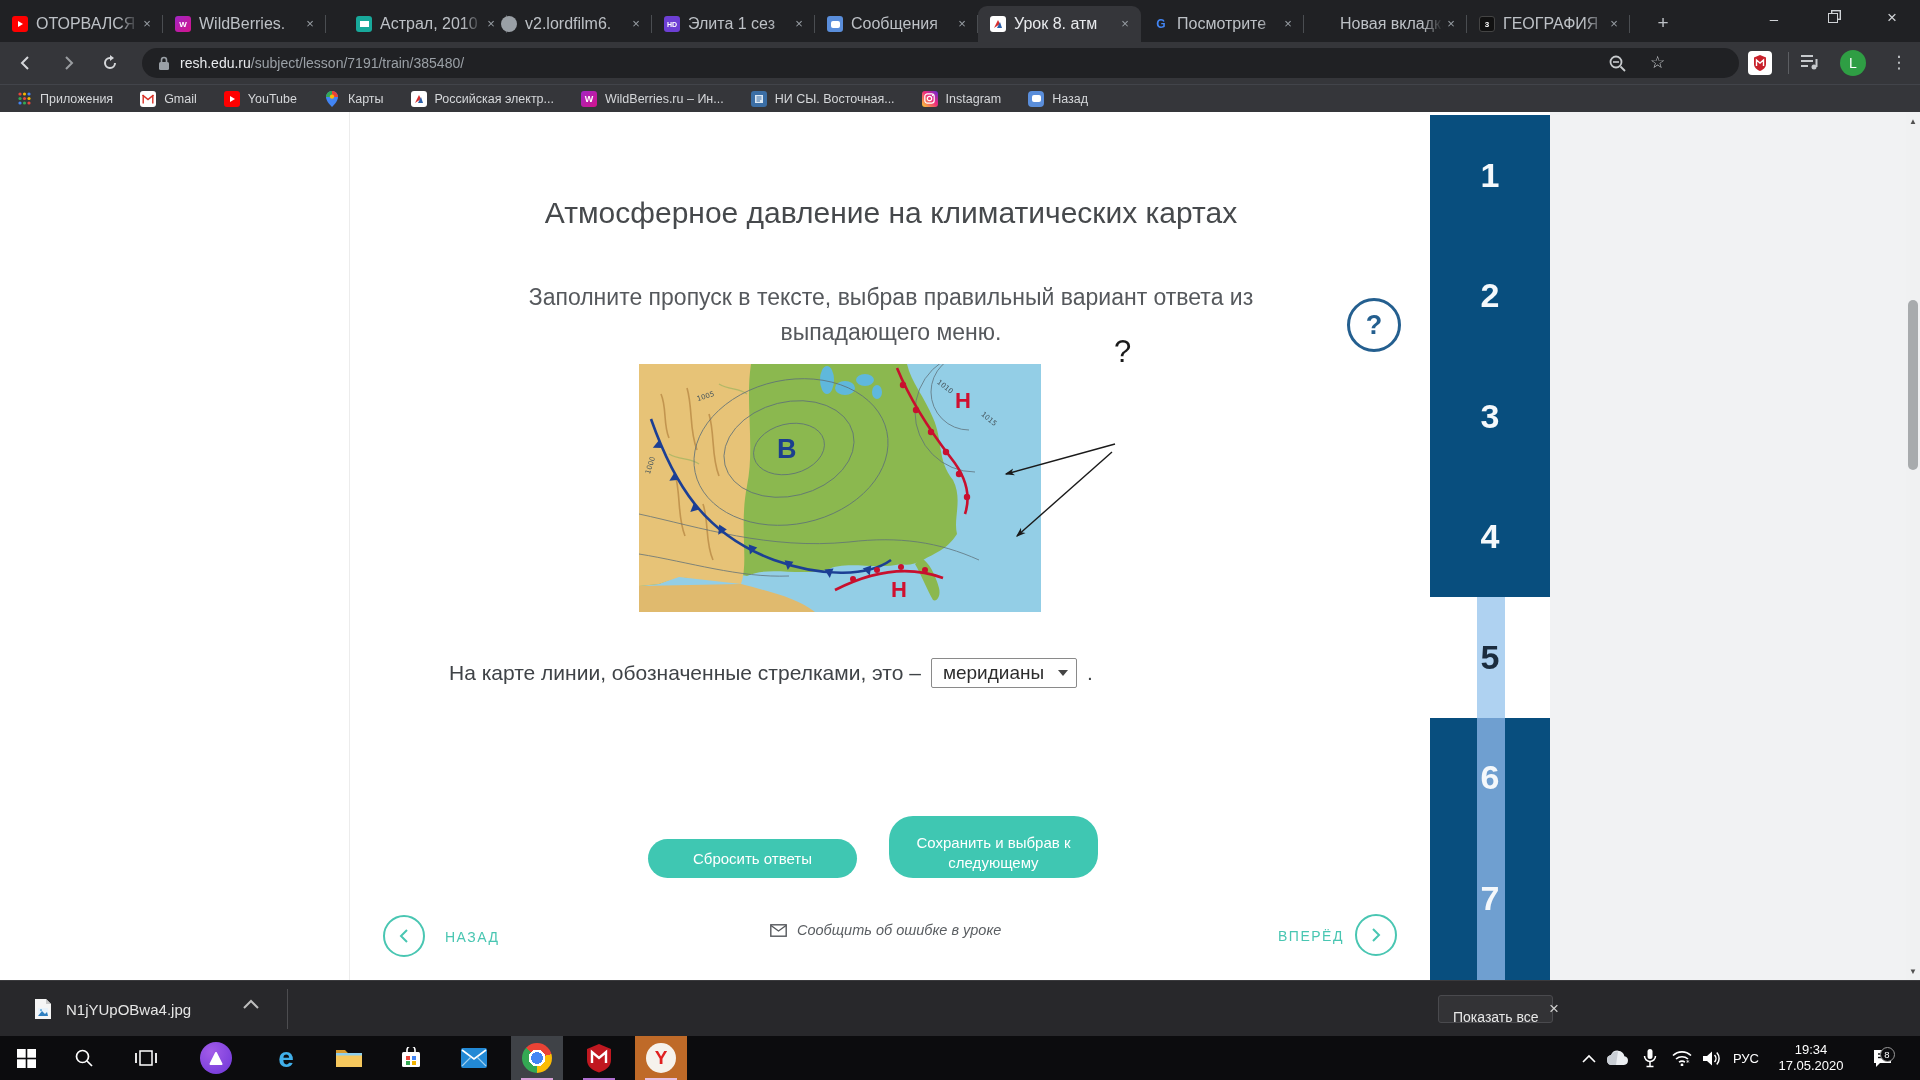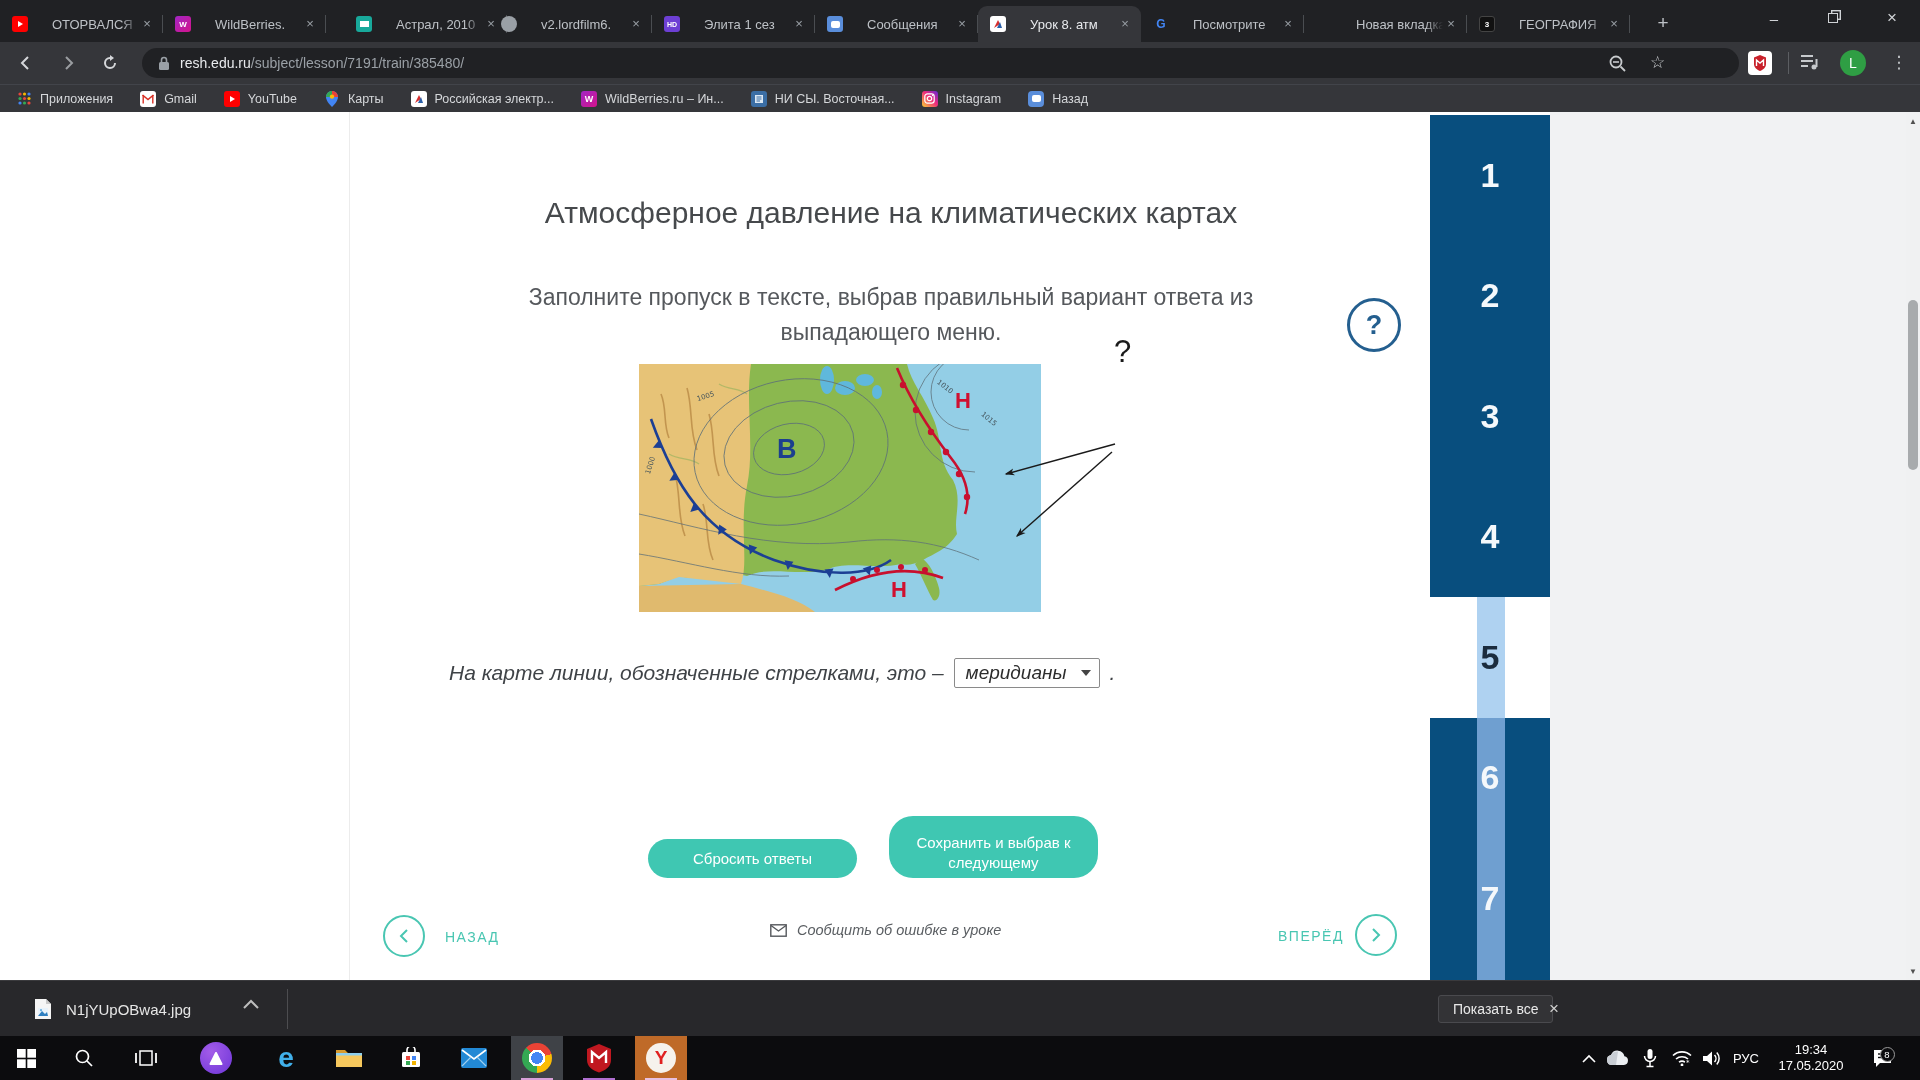--- a/index.html
+++ b/index.html
@@ -3,21 +3,21 @@
 <meta charset="utf-8">
 <style>
   * { margin:0; padding:0; box-sizing:border-box; }
   html,body { width:1920px; height:1080px; overflow:hidden; background:#000; }
   body, button, input { font-family:"Liberation Sans", sans-serif; }
   #screen { position:relative; width:1920px; height:1080px; overflow:hidden; background:#fff; }
 
   
   #tabstrip { position:absolute; left:0; top:0; width:1920px; height:42px; background:#202124; }
   .tab { position:absolute; top:6px; width:163px; height:36px; display:flex; align-items:center; padding:0 8px 0 12px; cursor:pointer; }
-  .tab .ttl { flex:1; font-size:13px; color:#bdc1c6; white-space:nowrap; overflow:hidden; margin-left:24px;
+  .tab .ttl { flex:1; font-size:16px; color:#bdc1c6; white-space:nowrap; overflow:hidden; margin-left:8px;
               -webkit-mask-image:linear-gradient(90deg,#000 80%,transparent); mask-image:linear-gradient(90deg,#000 80%,transparent); }
   .tab .tclose { width:16px; height:16px; line-height:15px; text-align:center; color:#9aa0a6; font-size:13px; border-radius:50%; flex:0 0 16px; }
   .tab.active { background:#35363a; border-radius:9px 9px 0 0; }
   .tab.active .ttl { color:#e8eaed; }
   .tab:not(.active)::after { content:""; position:absolute; right:0; top:9px; height:18px; width:1px; background:#4a4d51; }
   .fav { width:16px; height:16px; flex:0 0 16px; border-radius:3px; display:flex; align-items:center; justify-content:center; font-size:8px; font-weight:bold; color:#fff; }
   .fav svg { display:block; }
   .f-yt { background:#f00; }
   .f-wb { background:linear-gradient(135deg,#a126c4,#d4148c); }
   .f-as { background:#18a99b; background-image:linear-gradient(#fff,#fff); background-size:9px 6px; background-position:center; background-repeat:no-repeat; }
@@ -57,21 +57,21 @@
   
   #page { position:absolute; left:0; top:112px; width:1920px; height:868px; background:#fff; overflow:hidden; }
   #content-left-border { position:absolute; left:349px; top:0; width:1px; height:868px; background:#ececec; }
   #gray-panel { position:absolute; left:1550px; top:0; width:356px; height:868px; background:#f1f2f3; }
   #lesson-title { position:absolute; left:352px; top:84px; width:1078px; text-align:center; font-size:30px; font-weight:300; color:#46494c; }
   #prompt { position:absolute; left:352px; top:168px; width:1078px; text-align:center; font-size:23px; font-weight:300; color:#55585c; line-height:35px; }
   #help-circle { position:absolute; left:1347px; top:186px; width:54px; height:54px; border:3px solid #245f8f; border-radius:50%; color:#245f8f; font-size:27px; font-weight:600; display:flex; align-items:center; justify-content:center; cursor:pointer; }
   #mapwrap { position:absolute; left:639px; top:252px; width:402px; height:248px; }
   #q-annot { position:absolute; left:1114px; top:222px; font-size:31px; font-weight:500; color:#1a1a1a; }
   #arrows { position:absolute; left:990px; top:320px; }
-  #sentence { position:absolute; left:449px; top:544px; height:34px; display:flex; align-items:center; font-size:21px; color:#3f4347;font-style:italic; }
+  #sentence { position:absolute; left:449px; top:544px; height:34px; display:flex; align-items:center; font-size:21px; color:#3f4347; }
   #dropdown { display:inline-flex; align-items:center; justify-content:space-between; width:146px; height:30px; border:1px solid #8a8a8a; border-radius:2px; background:#fff; margin:0 10px; padding:0 8px 0 11px; cursor:pointer; }
   #dropdown .dval { font-size:19px; color:#2d2d2d; }
   #dropdown .caret { width:0; height:0; border-left:5px solid transparent; border-right:5px solid transparent; border-top:6px solid #444; }
   .tealbtn { position:absolute; background:#3fc7b2; color:#fff; border:none; border-radius:24px; font-size:15px; text-align:center; cursor:pointer; line-height:20px; }
   #btn-reset { left:648px; top:727px; width:209px; height:39px; border-radius:20px; }
   #btn-save { left:889px; top:704px; width:209px; height:62px; padding-top:11px; }
   .navcircle { position:absolute; width:42px; height:42px; border:2px solid #49c6b2; border-radius:50%; display:flex; align-items:center; justify-content:center; cursor:pointer; }
   #nav-back-circle { left:383px; top:803px; }
   #nav-fwd-circle { left:1355px; top:802px; }
   .navlabel { position:absolute; font-size:14px; letter-spacing:1.5px; color:#49c6b2; cursor:pointer; }
@@ -93,21 +93,21 @@
   #scrollbar { position:absolute; left:1906px; top:0; width:14px; height:868px; background:#f0f1f2; }
   .sb-arrow { position:absolute; left:0; width:14px; height:14px; display:flex; align-items:center; justify-content:center; font-size:8px; color:#505050; cursor:pointer; }
   #scroll-thumb { position:absolute; left:2px; top:188px; width:10px; height:170px; background:#a8abad; border-radius:5px; cursor:grab; }
 
   
   #downloadbar { position:absolute; left:0; top:980px; width:1920px; height:56px; background:#28282b; border-top:1px solid #3a3a3d; }
   #dl-item { position:absolute; left:24px; top:8px; height:40px; display:flex; align-items:center; gap:14px; cursor:pointer; padding:0 10px; border-radius:4px; }
   #dl-name { font-size:15px; color:#e6e6e6; }
   #dl-chevron { position:absolute; left:240px; top:16px; cursor:pointer; }
   #dl-sep { position:absolute; left:287px; top:8px; width:1px; height:40px; background:#4d4d50; }
-  #dl-showall { position:absolute; left:1438px; top:14px; height:28px; padding:0 14px; background:#333336; border:1px solid #4a4a4e; border-radius:3px; color:#e8e8e8; font-size:14px; line-height:26px; cursor:pointer; }
+  #dl-showall { position:absolute; left:1438px; top:14px; height:28px; padding:8px 14px; background:#333336; border:1px solid #4a4a4e; border-radius:3px; color:#e8e8e8; font-size:14px; line-height:26px; cursor:pointer; }
   #dl-close { position:absolute; left:1540px; top:14px; width:28px; height:28px; color:#cfcfcf; font-size:17px; text-align:center; line-height:28px; cursor:pointer; }
 
   
   #taskbar { position:absolute; left:0; top:1036px; width:1920px; height:44px; background:#0c0c0e; }
   .tb-cell { position:absolute; top:0; width:52px; height:44px; display:flex; align-items:center; justify-content:center; cursor:pointer; }
   .tb-ind { position:absolute; bottom:0; left:10px; right:10px; height:2.5px; }
   #tb-chrome { background:#3f4247; }
   #tb-yandex { background:#bf6a28; }
   .tb-edge { color:#41b0ea; font-size:28px; font-weight:bold; line-height:28px; }
   .tray { position:absolute; top:0; height:44px; display:flex; align-items:center; justify-content:center; cursor:pointer; color:#fff; }

